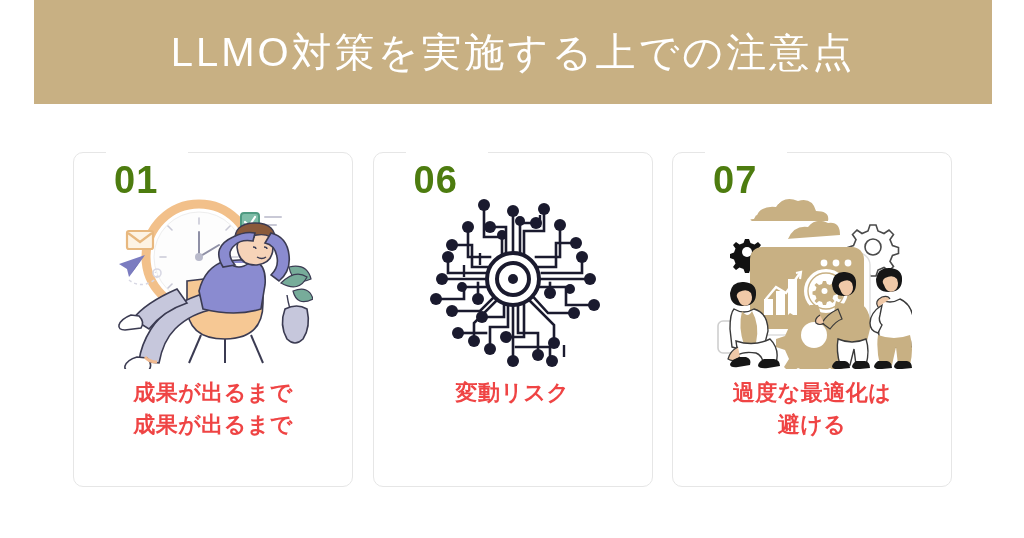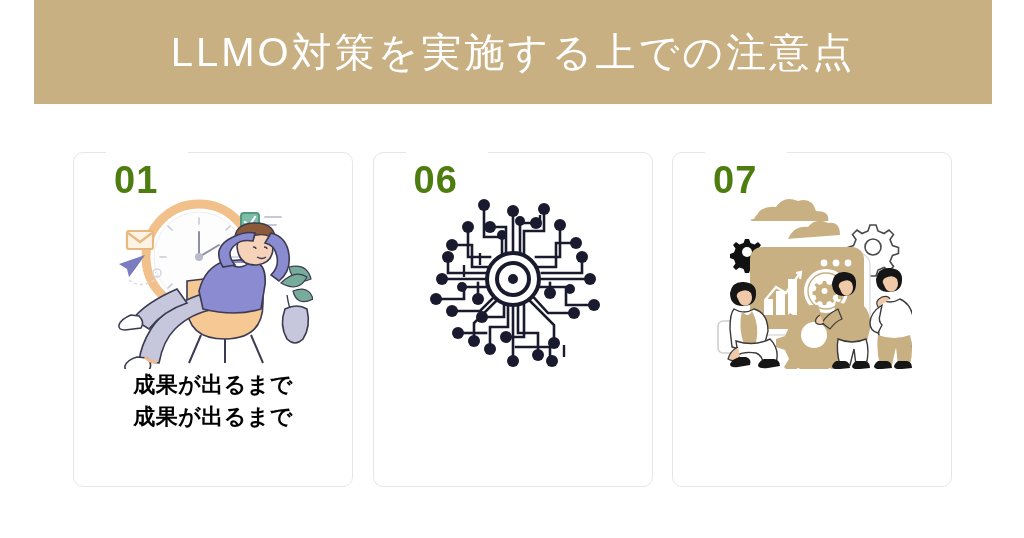--- a/index.html
+++ b/index.html
@@ -64,22 +64,23 @@
   }
 
   .card-illus {
     margin-top: 34px;
     width: 200px; height: 182px;
     display: flex; align-items: center; justify-content: center;
   }
   .card-illus svg { display: block; }
 
   .card-caption {
+    margin-top: 8px;
     text-align: center;
-    color: #000000;
+    color: #ef4444;
     font-size: 22px;
     font-weight: 700;
     line-height: 1.45;
     letter-spacing: 0.5px;
   }
   .card-caption .line { display: block; }
 </style>
 </head>
 <body>
 
@@ -251,20 +252,21 @@
           <g stroke="#1a1a2e" stroke-width="2.4">
             <line x1="116" y1="28" x2="116" y2="40"></line>
             <line x1="40" y1="78" x2="40" y2="90"></line>
             <line x1="140" y1="158" x2="140" y2="170"></line>
             <line x1="56" y1="66" x2="56" y2="78"></line>
           </g>
         </svg>
       </div>
 
       <div class="card-caption">
+        <span class="line">変動リスク</span>
       </div>
     </div>
 
     <div class="card">
       <div class="num-notch"></div>
       <div class="card-number">07</div>
 
       <div class="card-illus">
         <svg width="200" height="182" viewBox="0 0 200 182" xmlns="http://www.w3.org/2000/svg">
 
@@ -335,16 +337,20 @@
           <path d="M172,98 q-3,-4 1,-7 q8,-4 12,1 q3,8 -3,12 q-7,3 -10,-6 z" fill="#f0c9a8"></path>
           <path d="M168,112 q10,6 20,0 q14,6 14,28 l-2,20 l-32,0 l-2,-22 q0,-20 2,-26 z" fill="#ffffff" stroke="#3a3a3a" stroke-width="1.4"></path>
           <path d="M170,118 q-12,8 -12,18 q0,8 8,10 l4,-8 q-4,-4 -2,-10 z" fill="#ffffff" stroke="#3a3a3a" stroke-width="1.4"></path>
           <path d="M166,120 q-4,-6 4,-10 q6,-2 8,2" fill="#f0c9a8" stroke="#3a3a3a" stroke-width="1.2"></path>
           <path d="M166,148 q16,6 32,0 q4,14 0,30 l-12,0 l-2,-18 l-4,18 l-12,0 q-4,-16 -2,-30 z" fill="#c8b083"></path>
           <path d="M166,174 q-4,3 -4,6 q2,3 8,2 l10,-1 q0,-6 -5,-7 z" fill="#161616"></path>
           <path d="M186,174 q-4,3 -4,6 q2,3 8,2 l10,-1 q0,-6 -5,-7 z" fill="#161616"></path>
         </svg>
       </div>
 
+      <div class="card-caption">
+        <span class="line">過度な最適化は</span>
+        <span class="line">避ける</span>
+      </div>
     </div>
 
   </div>
 </div>
 
 </body></html>

